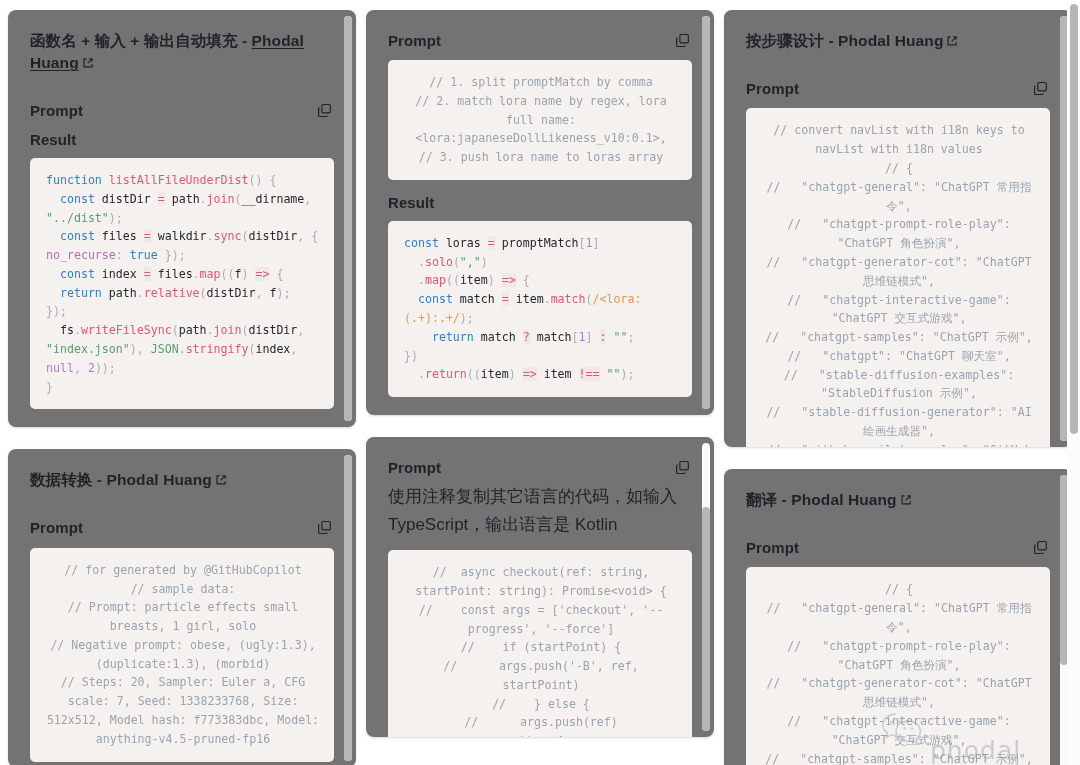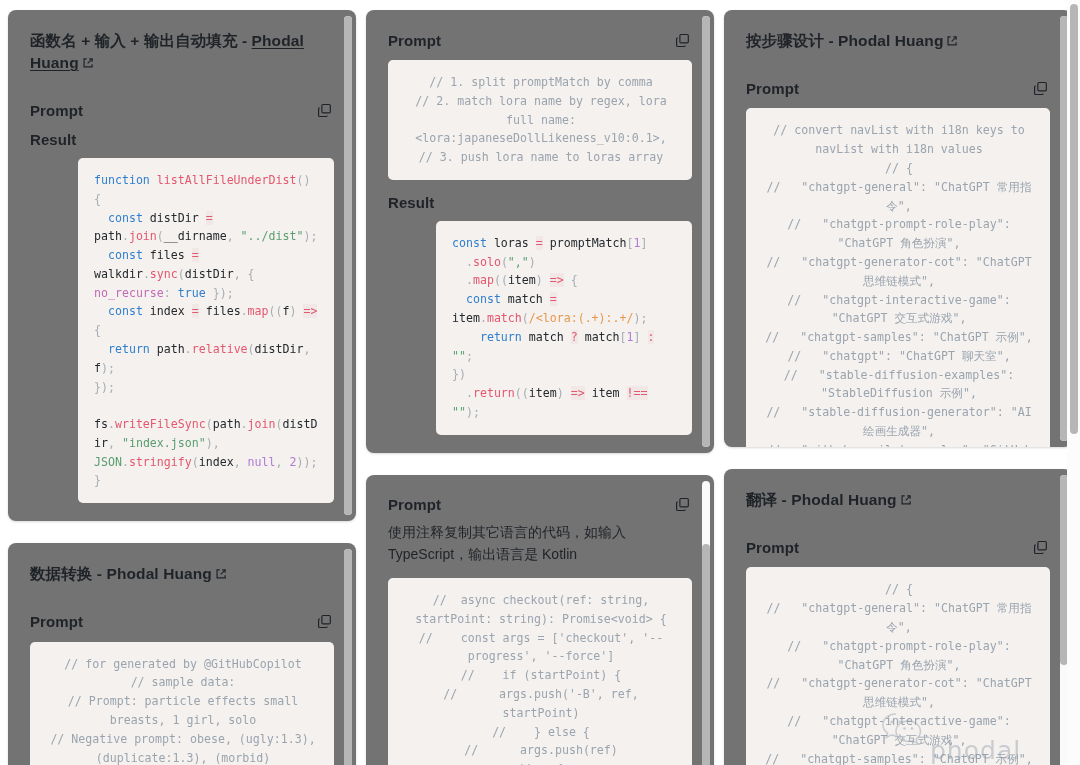--- a/index.html
+++ b/index.html
@@ -72,41 +72,41 @@
   .copy-btn {
     width: 20px; height: 20px;
     display: flex; align-items: center; justify-content: center;
     cursor: pointer;
     background: none; border: none; padding: 0;
     color: #1f2328;
   }
   .copy-btn svg { display: block; }
 
   .sub-desc {
-    font-size: 14px;
+    font-size: 17px;
     color: #1f2328;
     line-height: 1.62;
     margin: -4px 10px 12px 0;
   }
 
   .codeblock {
     background: #f4f1ef;
     border-radius: 5px;
     padding: 13px 14px 13px 16px;
     font-family: "DejaVu Sans Mono", "Liberation Mono", monospace;
     font-size: 11.6px;
     line-height: 1.62;
     white-space: pre-wrap;
     word-break: break-word;
     overflow-wrap: anywhere;
     margin: 0 0 14px 0;
     color: #24292e;
   }
   .codeblock.comment { color: #9aa4ae; text-align: center; }
-  .codeblock.last { margin-bottom: 4px; margin-left: 48px; }
+  .codeblock.last { margin-bottom: 4px; }
 
   
   .k  { color: #2f7fce; }      
   .fn { color: #e4576e; }      
   .p  { color: #a6adb4; }      
   .s  { color: #5a9e6f; }      
   .pr { color: #c06bb5; }      
   .n  { color: #b07ad8; }      
   .op { color: #e4576e; background: #f1e7e7; }  
   .or { color: #e8974a; }      

